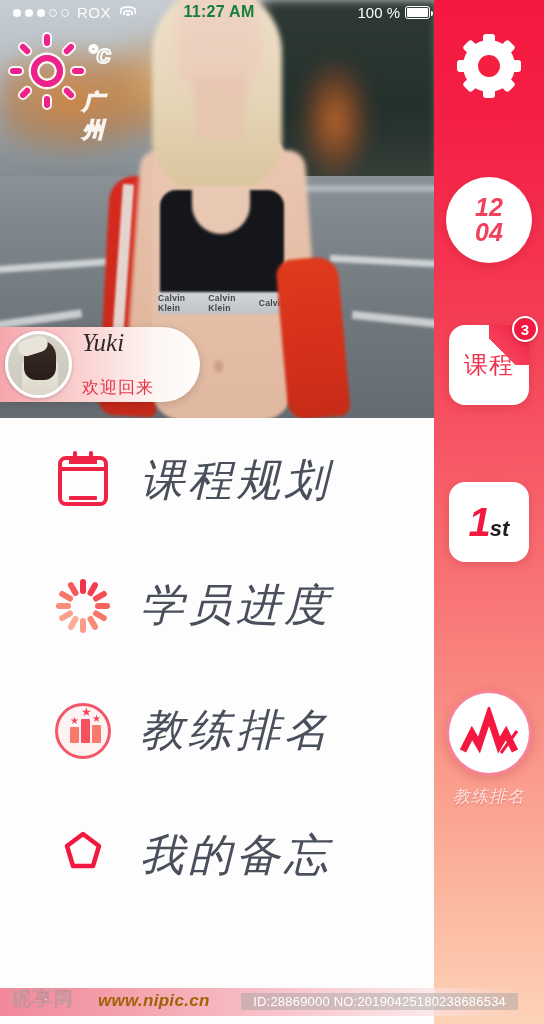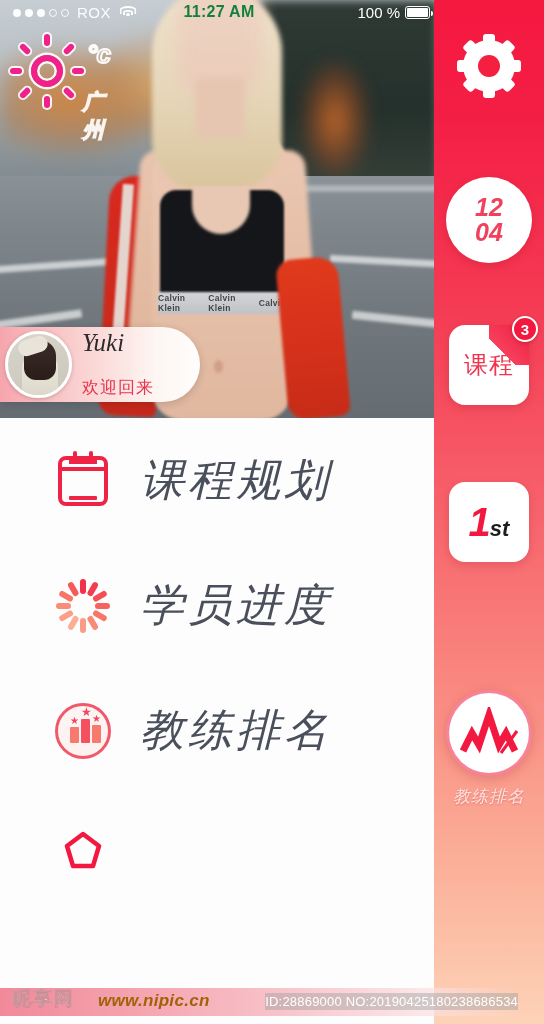--- a/index.html
+++ b/index.html
@@ -375,21 +375,21 @@
     font-family:"DejaVu Sans",sans-serif;
   }
   .wm-url {
     position:absolute; left:98px; bottom:13px;
     font-size:17px; font-style:italic; font-weight:bold; color:#a16207;
     letter-spacing:.3px;
   }
   .wm-id {
     position:absolute; right:6px; bottom:14px;
     font-size:13px; color:#fff; letter-spacing:.2px;
-    background:rgba(160,160,160,.45); padding:1px 0;
+    background:rgba(160,160,160,.45); padding:1px 12px;
   }
 </style>
 </head>
 <body>
 
 <div class="screen">
 
   <div class="main-col">
 
     <div class="hero">
@@ -506,20 +506,21 @@
         </div>
         <div class="menu-label">教练排名</div>
       </div>
 
       <div class="menu-item">
         <div class="menu-icon">
           <svg class="ic-star" viewBox="0 0 56 56">
             <path d="M28 6 L44 18 L38 38 L18 38 L12 18 Z" fill="none" stroke="#f2183f" stroke-width="4.5" stroke-linejoin="round" stroke-linecap="round"></path>
           </svg>
         </div>
+        <div class="menu-label">我的备忘</div>
       </div>
 
     </div>
   </div>
 
   <div class="sidebar">
 
     <div class="sb-item" style="top:34px;">
       <div class="gear">
         <div class="gear-tooth" style="transform:rotate(0deg)"></div>

